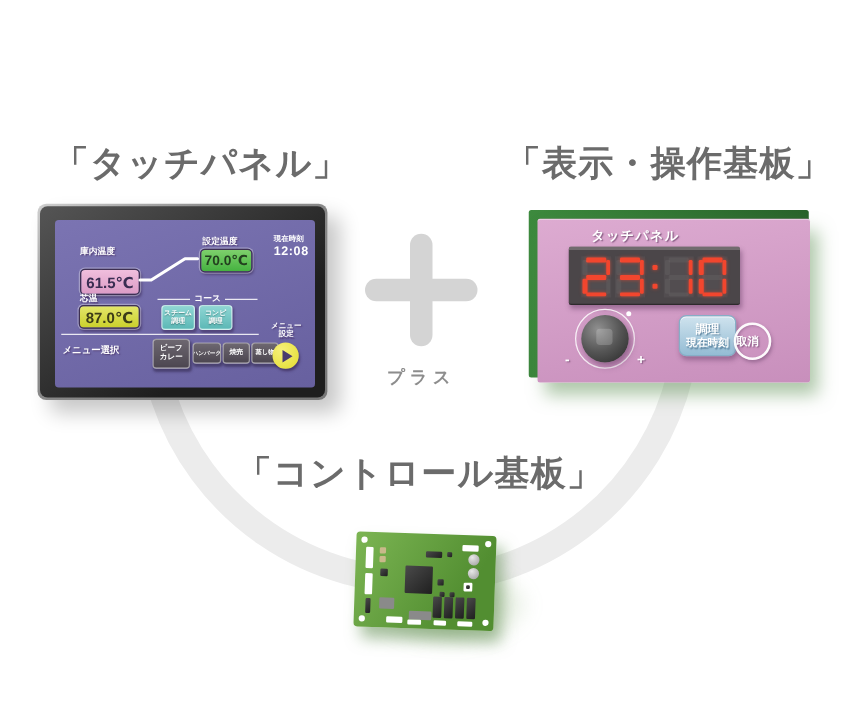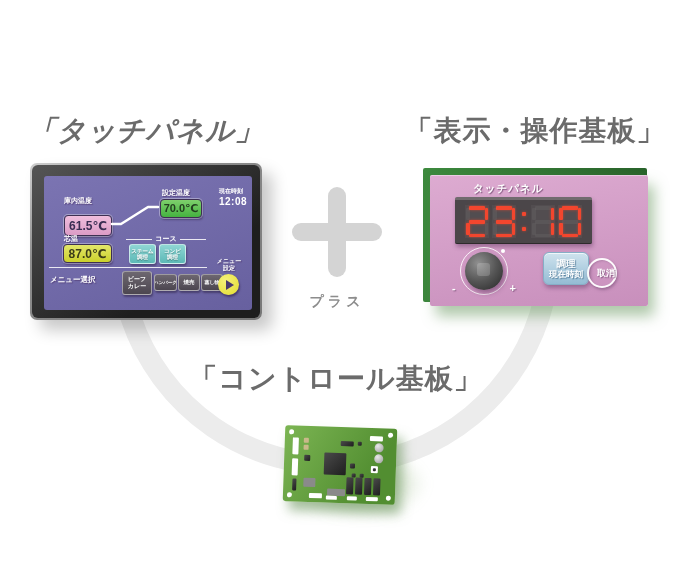--- a/index.html
+++ b/index.html
@@ -12,21 +12,21 @@
   .abs{position:absolute;}
 
   
   #arc-svg{position:absolute;left:0;top:0;z-index:0;}
 
   
   .big-title{
     position:absolute;z-index:3;text-align:center;
     font-size:28px;font-weight:bold;color:#6b6b6b;letter-spacing:1px;white-space:nowrap;
   }
-  #title-touch{left:14px;top:112px;width:264px;font-style:italic;}
+  #title-touch{left:29px;top:112px;width:264px;}
   #title-display{left:398px;top:112px;width:274px;}
   #title-control{left:168px;top:360px;width:336px;}
 
   
   #plus{position:absolute;z-index:1;}
   .plus-bar{position:absolute;background:#d4d4d4;border-radius:9px;}
   #plus-h{left:292px;top:223px;width:90px;height:18px;}
   #plus-v{left:328px;top:187px;width:18px;height:90px;}
   #plus-label{
     position:absolute;left:276px;top:293px;width:122px;z-index:1;
@@ -155,21 +155,21 @@
     color:#fff;font-weight:bold;text-align:center;line-height:1.2;
     display:flex;flex-direction:column;align-items:center;justify-content:center;
     text-shadow:1px 1px 1px rgba(70,110,140,.8);
   }
   #start-line1{font-size:9.5px;} #start-line2{font-size:8.5px;}
   #cancel-btn{
     position:absolute;left:157px;top:83px;width:26px;height:26px;border-radius:50%;
     border:2px solid rgba(255,255,255,.95);
     box-shadow:1px 2px 3px rgba(110,70,110,.5), inset 1px 1px 2px rgba(110,70,110,.3);
     color:#fff;font-size:9px;font-weight:bold;
-    display:flex;align-items:center;justify-content:flex-end;
+    display:flex;align-items:center;justify-content:flex-start;
     text-shadow:1px 1px 1px rgba(110,70,110,.7);
   }
 
   
   #pcb-glow{left:292px;top:448px;width:136px;height:72px;z-index:1;
     background:radial-gradient(ellipse at center,rgba(115,160,90,.55),rgba(115,160,90,0) 70%);
     filter:blur(6px);}
   #control-pcb{
     left:284px;top:427px;width:112px;height:76px;z-index:2;border-radius:3px;
     background:linear-gradient(120deg,#7cb553,#528e31 75%);

